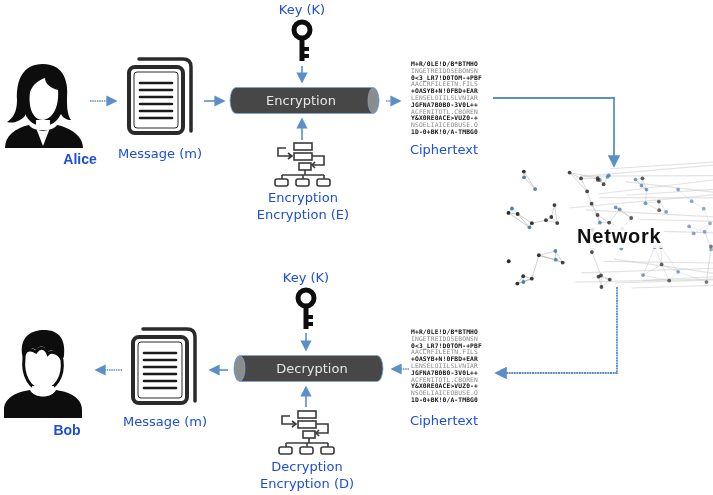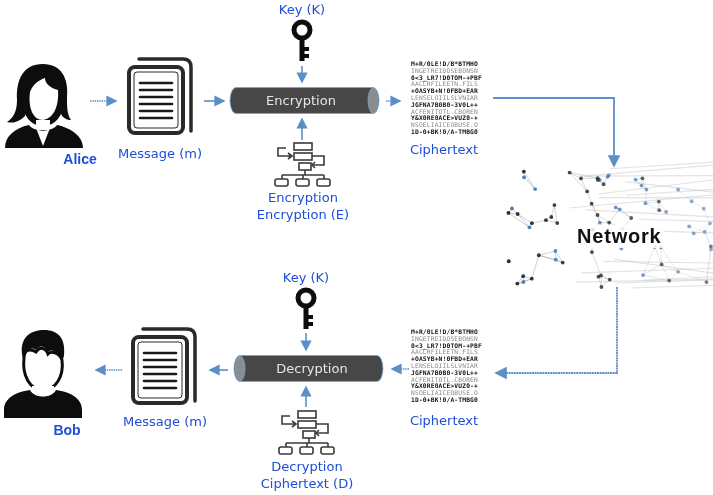--- a/index.html
+++ b/index.html
@@ -339,21 +339,21 @@
     <line x1="10" y1="34" x2="10" y2="38"></line>
       <line x1="31" y1="34" x2="31" y2="38"></line>
       <line x1="52" y1="34" x2="52" y2="38"></line>
     <rect x="3" y="38" width="13" height="7" rx="2"></rect>
     <rect x="24" y="38" width="13" height="7" rx="2"></rect>
     <rect x="45" y="38" width="13" height="7" rx="2"></rect>
   </g>
 </svg>
 <div class="label" style="left:256px;top:458px;width:102px;">
   <div>Decryption</div>
-  <div>Ciphertext (D)</div>
+  <div>Encryption (D)</div>
 </div>
 
 <svg width="72" height="82" viewBox="0 0 72 82" style="left:129px;top:325px;">
   <path d="M14,4 L58,4 Q66,4 66,12 L66,76" fill="none" stroke="#2a2a2a" stroke-width="3.5" stroke-linecap="round"></path>
   <rect x="4" y="12" width="54" height="66" rx="6" fill="#ffffff" stroke="#2a2a2a" stroke-width="4"></rect>
   <rect x="9" y="17" width="44" height="56" rx="3" fill="none" stroke="#2a2a2a" stroke-width="1"></rect>
   <g stroke="#1a1a1a" stroke-width="2.6" stroke-linecap="round">
     <line x1="15" y1="28" x2="47" y2="28"></line>
       <line x1="15" y1="35" x2="47" y2="35"></line>
     <line x1="15" y1="42" x2="47" y2="42"></line>

